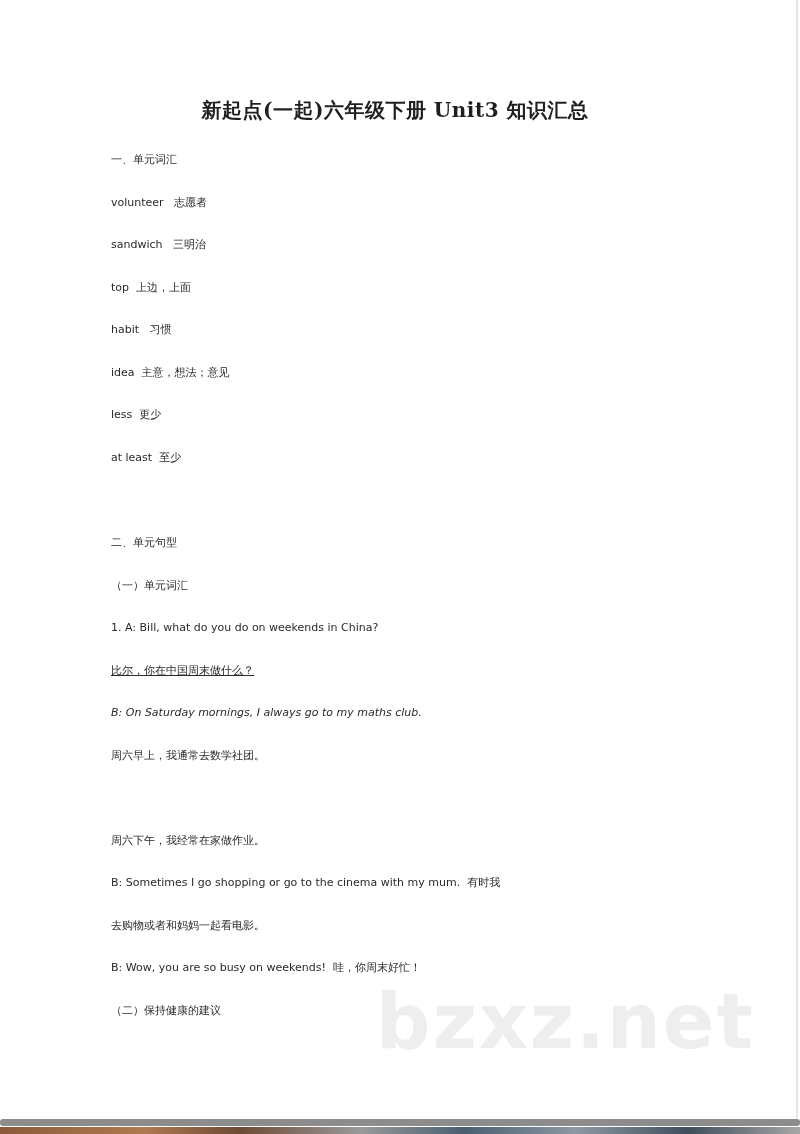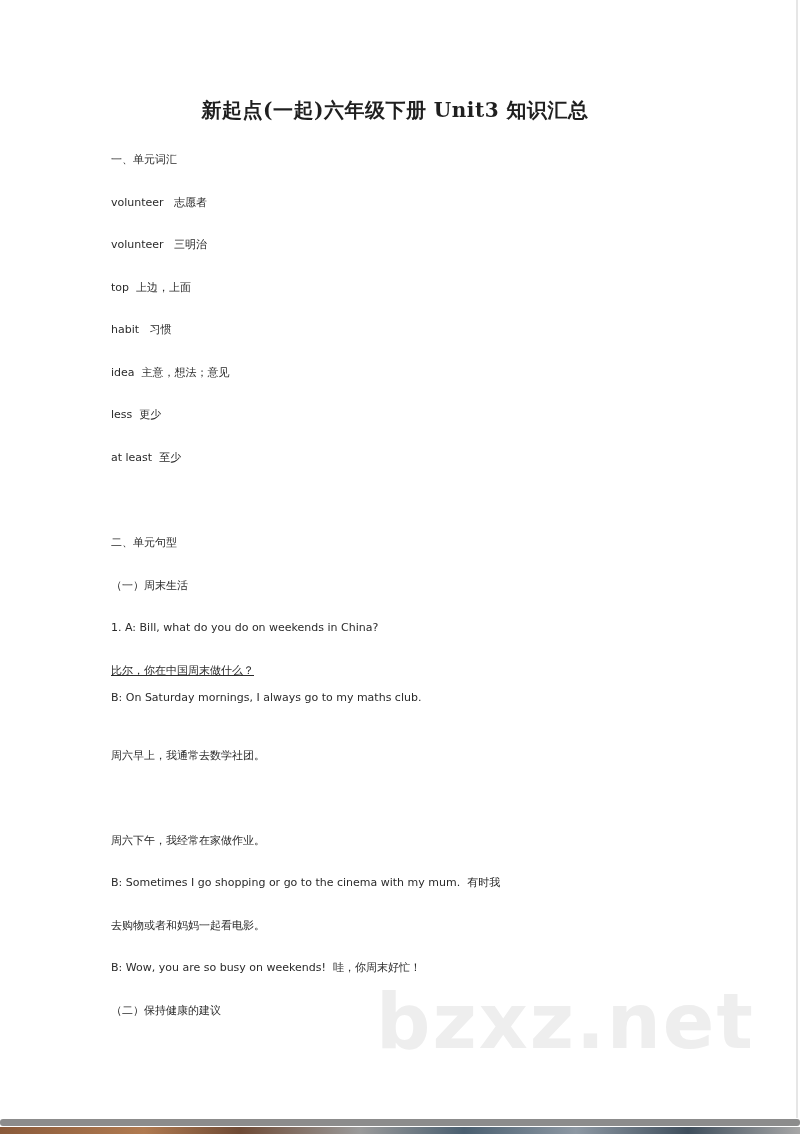--- a/index.html
+++ b/index.html
@@ -81,32 +81,32 @@
     }
   </style>
 </head>
 <body>
 
 <div class="page">
   <div class="title">新起点(一起)六年级下册 Unit3  知识汇总</div>
 
   <div class="line" style="top:150px;">一、单元词汇</div>
   <div class="line" style="top:193px;">volunteer   志愿者</div>
-  <div class="line" style="top:235px;">volunteer   三明治</div>
+  <div class="line" style="top:235px;">sandwich   三明治</div>
   <div class="line" style="top:278px;">top  上边，上面</div>
   <div class="line" style="top:320px;">habit   习惯</div>
   <div class="line" style="top:363px;">idea  主意，想法；意见</div>
   <div class="line" style="top:405px;">less  更少</div>
   <div class="line" style="top:448px;">at least  至少</div>
 
   <div class="line" style="top:533px;">二、单元句型</div>
-  <div class="line" style="top:576px;">（一）周末生活</div>
+  <div class="line" style="top:576px;">（一）单元词汇</div>
   <div class="line" style="top:618px;">1. A: Bill, what do you do on weekends in China?</div>
   <div class="line" style="top:661px;text-decoration:underline;">比尔，你在中国周末做什么？</div>
-  <div class="line" style="top:688px;">B: On Saturday mornings, I always go to my maths club.</div>
+  <div class="line" style="top:703px;font-style:italic;">B: On Saturday mornings, I always go to my maths club.</div>
   <div class="line" style="top:746px;">周六早上，我通常去数学社团。</div>
   <div class="line" style="top:831px;">周六下午，我经常在家做作业。</div>
   <div class="line" style="top:873px;">B: Sometimes I go shopping or go to the cinema with my mum.  有时我</div>
   <div class="line" style="top:916px;">去购物或者和妈妈一起看电影。</div>
   <div class="line" style="top:958px;">B: Wow, you are so busy on weekends!  哇，你周末好忙！</div>
   <div class="line" style="top:1001px;">（二）保持健康的建议</div>
 
   <div class="watermark">bzxz.net</div>
 </div>
 

